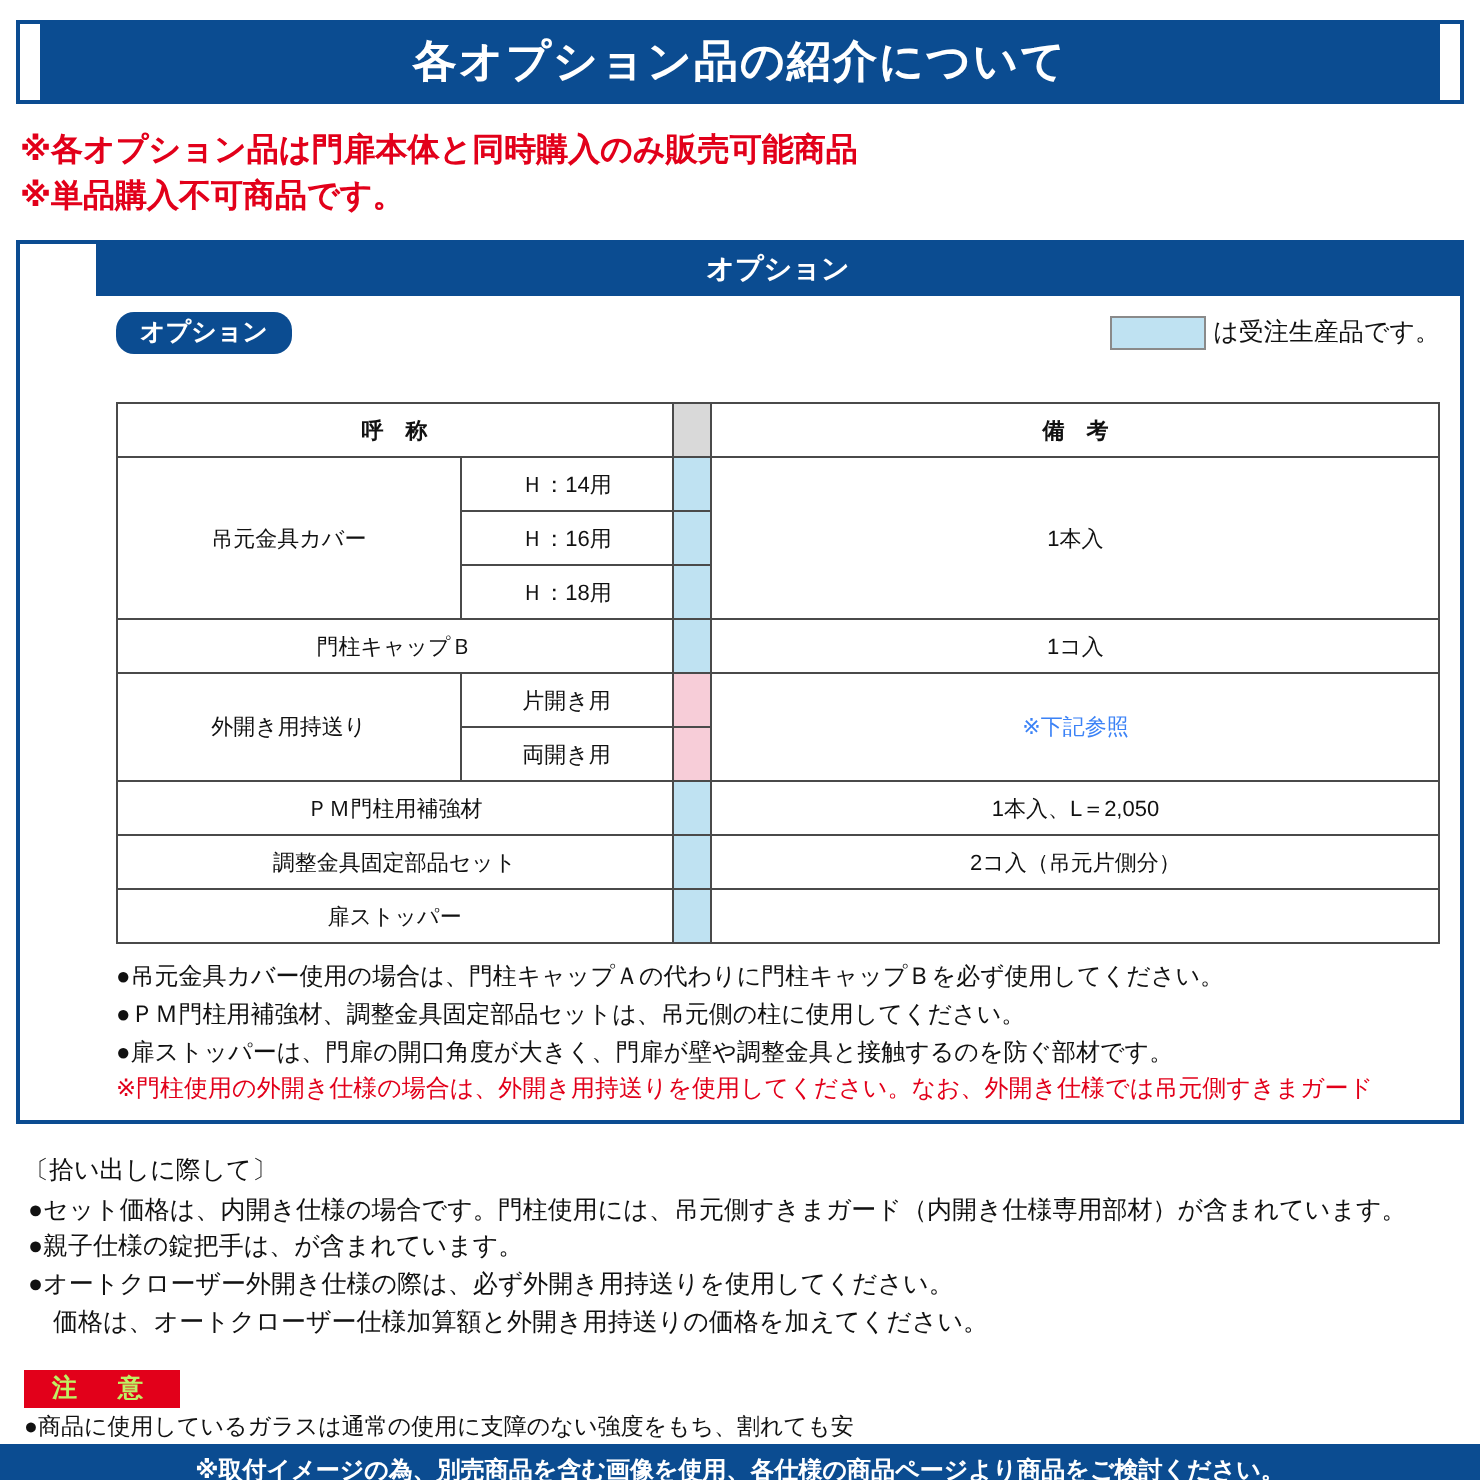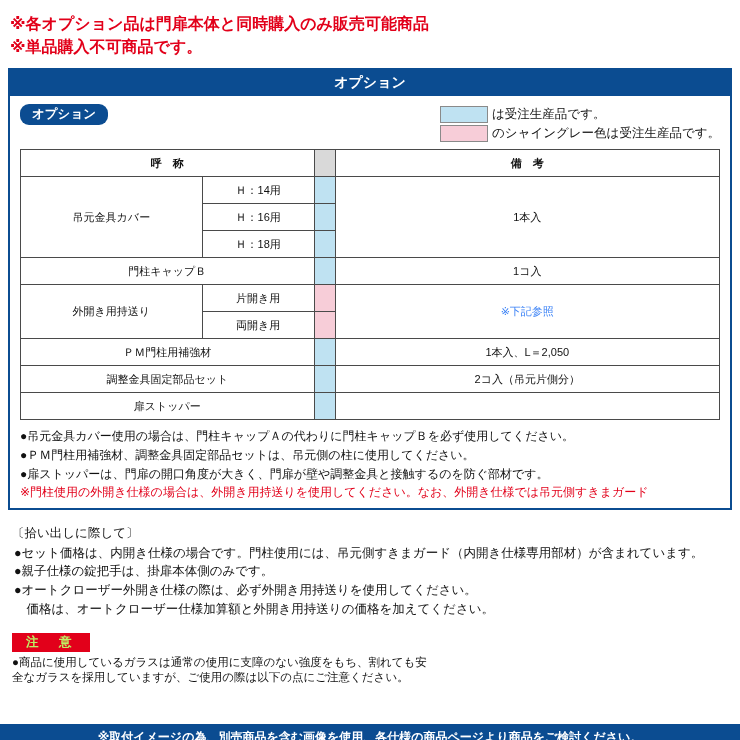--- a/index.html
+++ b/index.html
@@ -38,20 +38,21 @@
     color:#e2001a;
     font-weight:bold;
     font-size:16px;
     line-height:1.45;
   }
 
   
   .opt-box{
     margin:10px 8px 0 8px;
     border:2px solid #0b4c91;
+    padding-left:38px;
   }
   .opt-head{
     background:#0b4c91;color:#fff;text-align:center;font-weight:bold;
     font-size:14px;padding:4px 0;
   }
   .opt-body{padding:8px 10px 6px 10px;background:#fff;}
 
   .legend-row{display:flex;align-items:flex-start;margin:2px 0 1px 0;font-size:12.5px;}
   .swatch{width:46px;height:15px;border:1px solid #8a8a8a;margin-right:4px;display:inline-block;}
   .sw-blue{background:#bfe2f2;}
@@ -99,40 +100,39 @@
   .bottom-bar{
     position:absolute;left:0;right:0;bottom:0;background:#0b4c91;color:#fff;
     text-align:center;font-size:12px;padding:5px 0 6px 0;font-weight:bold;
   }
 </style>
 </head>
 <body>
 
 <div class="page">
 
+  <div class="title-bar">
+    <span class="title-text">各オプション品の紹介について</span>
+  </div>
 
   <div class="red-notes">
     <div>※各オプション品は門扉本体と同時購入のみ販売可能商品</div>
     <div>※単品購入不可商品です。</div>
   </div>
 
   <div class="opt-box">
     <div class="opt-head">オプション</div>
     <div class="opt-body">
 
       <div class="legend-wrap">
         <div class="legend-abs">
           <div class="legend-row">
             <span class="swatch sw-blue"></span>
             <span>は受注生産品です。</span>
           </div>
-          <div class="legend-row">
-            <span class="swatch sw-pink"></span>
-            <span>のシャイングレー色は受注生産品です。</span>
-          </div>
         </div>
         <span class="tag">オプション</span>
       </div>
 
       <table class="opt">
         <tbody>
           <tr>
             <th colspan="2" style="width:42%">呼　称</th>
             <th class="c-grey" style="width:3%"></th>
             <th>備　考</th>
@@ -196,21 +196,21 @@
         <div>●扉ストッパーは、門扉の開口角度が大きく、門扉が壁や調整金具と接触するのを防ぐ部材です。</div>
         <div class="warn">※門柱使用の外開き仕様の場合は、外開き用持送りを使用してください。なお、外開き仕様では吊元側すきまガード</div>
       </div>
 
     </div>
   </div>
 
   <div class="pickup">
     <div class="hd">〔拾い出しに際して〕</div>
     <div class="item">●セット価格は、内開き仕様の場合です。門柱使用には、吊元側すきまガード（内開き仕様専用部材）が含まれています。</div>
-    <div class="item">●親子仕様の錠把手は、掛扉本体側のみです。</div>
+    <div class="item">●親子仕様の錠把手は、が含まれています。</div>
     <div class="item">●オートクローザー外開き仕様の際は、必ず外開き用持送りを使用してください。</div>
     <div class="item">　価格は、オートクローザー仕様加算額と外開き用持送りの価格を加えてください。</div>
   </div>
 
   <div class="caution-label">注　意</div>
   <div class="caution-body">
     <div>●商品に使用しているガラスは通常の使用に支障のない強度をもち、割れても安</div>
     <div>全なガラスを採用していますが、ご使用の際は以下の点にご注意ください。</div>
 
   </div>

